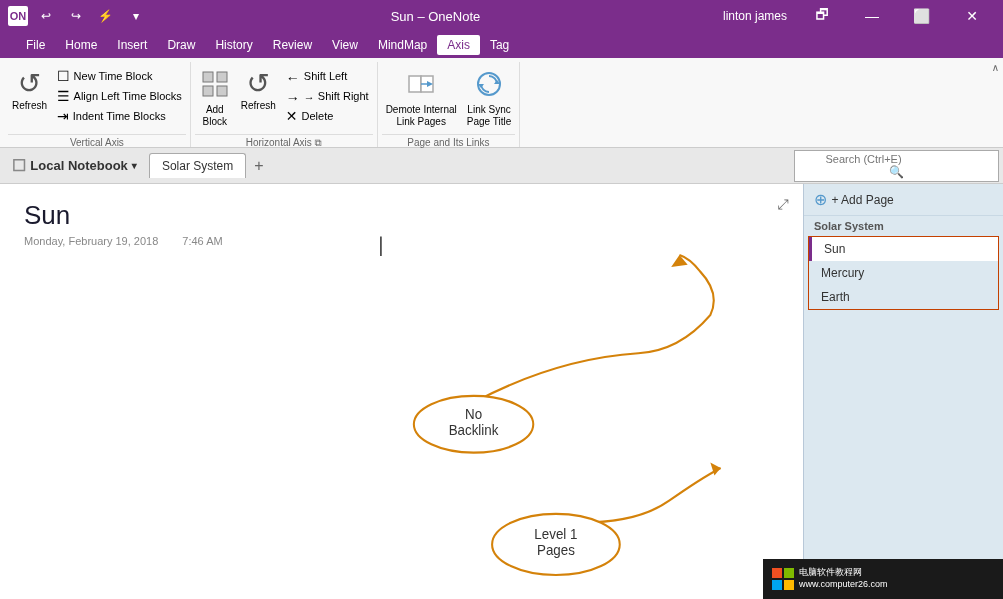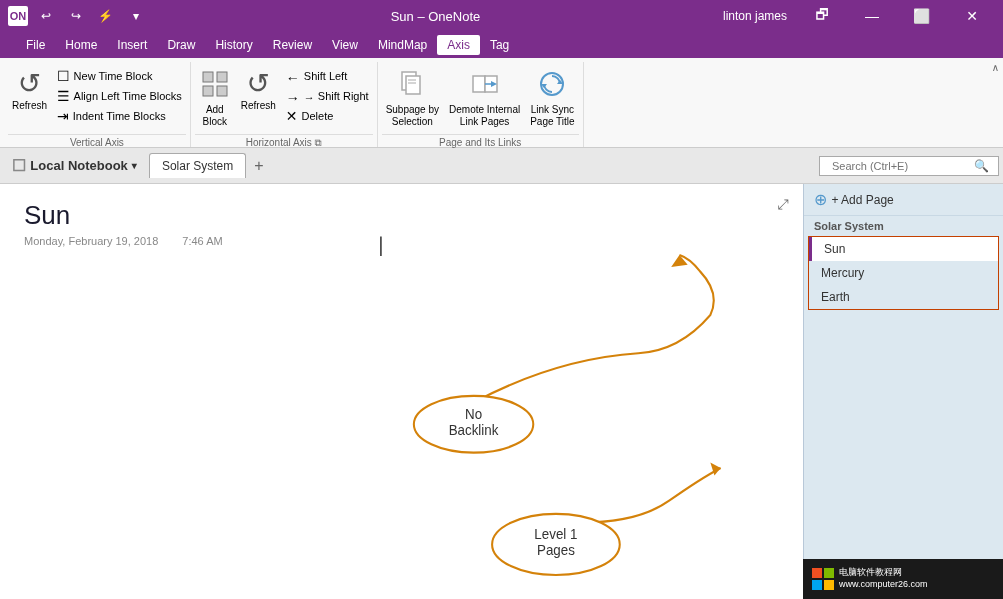--- a/index.html
+++ b/index.html
@@ -199,21 +199,22 @@
       color: #666;
     }
     .search-box {
       margin-left: auto;
       margin-right: 4px;
       display: flex;
       align-items: center;
       border: 1px solid #aaa;
       background: white;
       padding: 2px 12px;
-      width: 180px;
+      width: 205px;
+      flex-direction: column;
     }
     .search-input {
       border: none;
       outline: none;
       font-size: 11px;
       flex: 1;
       color: #999;
     }
 
     
@@ -306,21 +307,21 @@
     .sidebar-pages-group {
       border: 1px solid #c44000;
       margin: 0 4px;
     }
 
     
     .watermark {
       position: fixed;
       bottom: 0;
       right: 0;
-      width: 200px;
+      width: 240px;
       height: 40px;
       display: flex;
       align-items: center;
       gap: 4px;
       background: #1a1a1a;
       padding: 4px 8px;
     }
     .windows-logo {
       width: 24px; height: 24px;
     }
@@ -425,31 +426,20 @@
     <div class="ribbon-group-label">Horizontal Axis
       <span class="ribbon-expand-btn" style="position:static; display:inline;">⧉</span>
     </div>
   </div>
 
   <div class="ribbon-group">
     <div class="ribbon-group-content">
       <div class="ribbon-btn">
         <div class="ribbon-btn-icon">
           <svg width="28" height="28" viewBox="0 0 28 28">
-            <rect x="4" y="2" width="14" height="18" fill="white" stroke="#aaa" stroke-width="1.5"></rect>
-            <rect x="8" y="6" width="14" height="18" fill="white" stroke="#aaa" stroke-width="1.5"></rect>
-            <line x1="10" y1="10" x2="18" y2="10" stroke="#aaa" stroke-width="1"></line>
-            <line x1="10" y1="13" x2="18" y2="13" stroke="#aaa" stroke-width="1"></line>
-          </svg>
-        </div>
-        <div class="ribbon-btn-label">Subpage by<br>Selection</div>
-      </div>
-      <div class="ribbon-btn">
-        <div class="ribbon-btn-icon">
-          <svg width="28" height="28" viewBox="0 0 28 28">
             <rect x="2" y="6" width="12" height="16" fill="white" stroke="#aaa" stroke-width="1.5"></rect>
             <rect x="14" y="6" width="12" height="16" fill="white" stroke="#aaa" stroke-width="1.5"></rect>
             <line x1="14" y1="14" x2="20" y2="14" stroke="#5599cc" stroke-width="1.5" marker-end="url(#arr)"></line>
             <polygon points="20,11 26,14 20,17" fill="#5599cc"></polygon>
           </svg>
         </div>
         <div class="ribbon-btn-label">Demote Internal<br>Link Pages</div>
       </div>
       <div class="ribbon-btn">
         <div class="ribbon-btn-icon">

